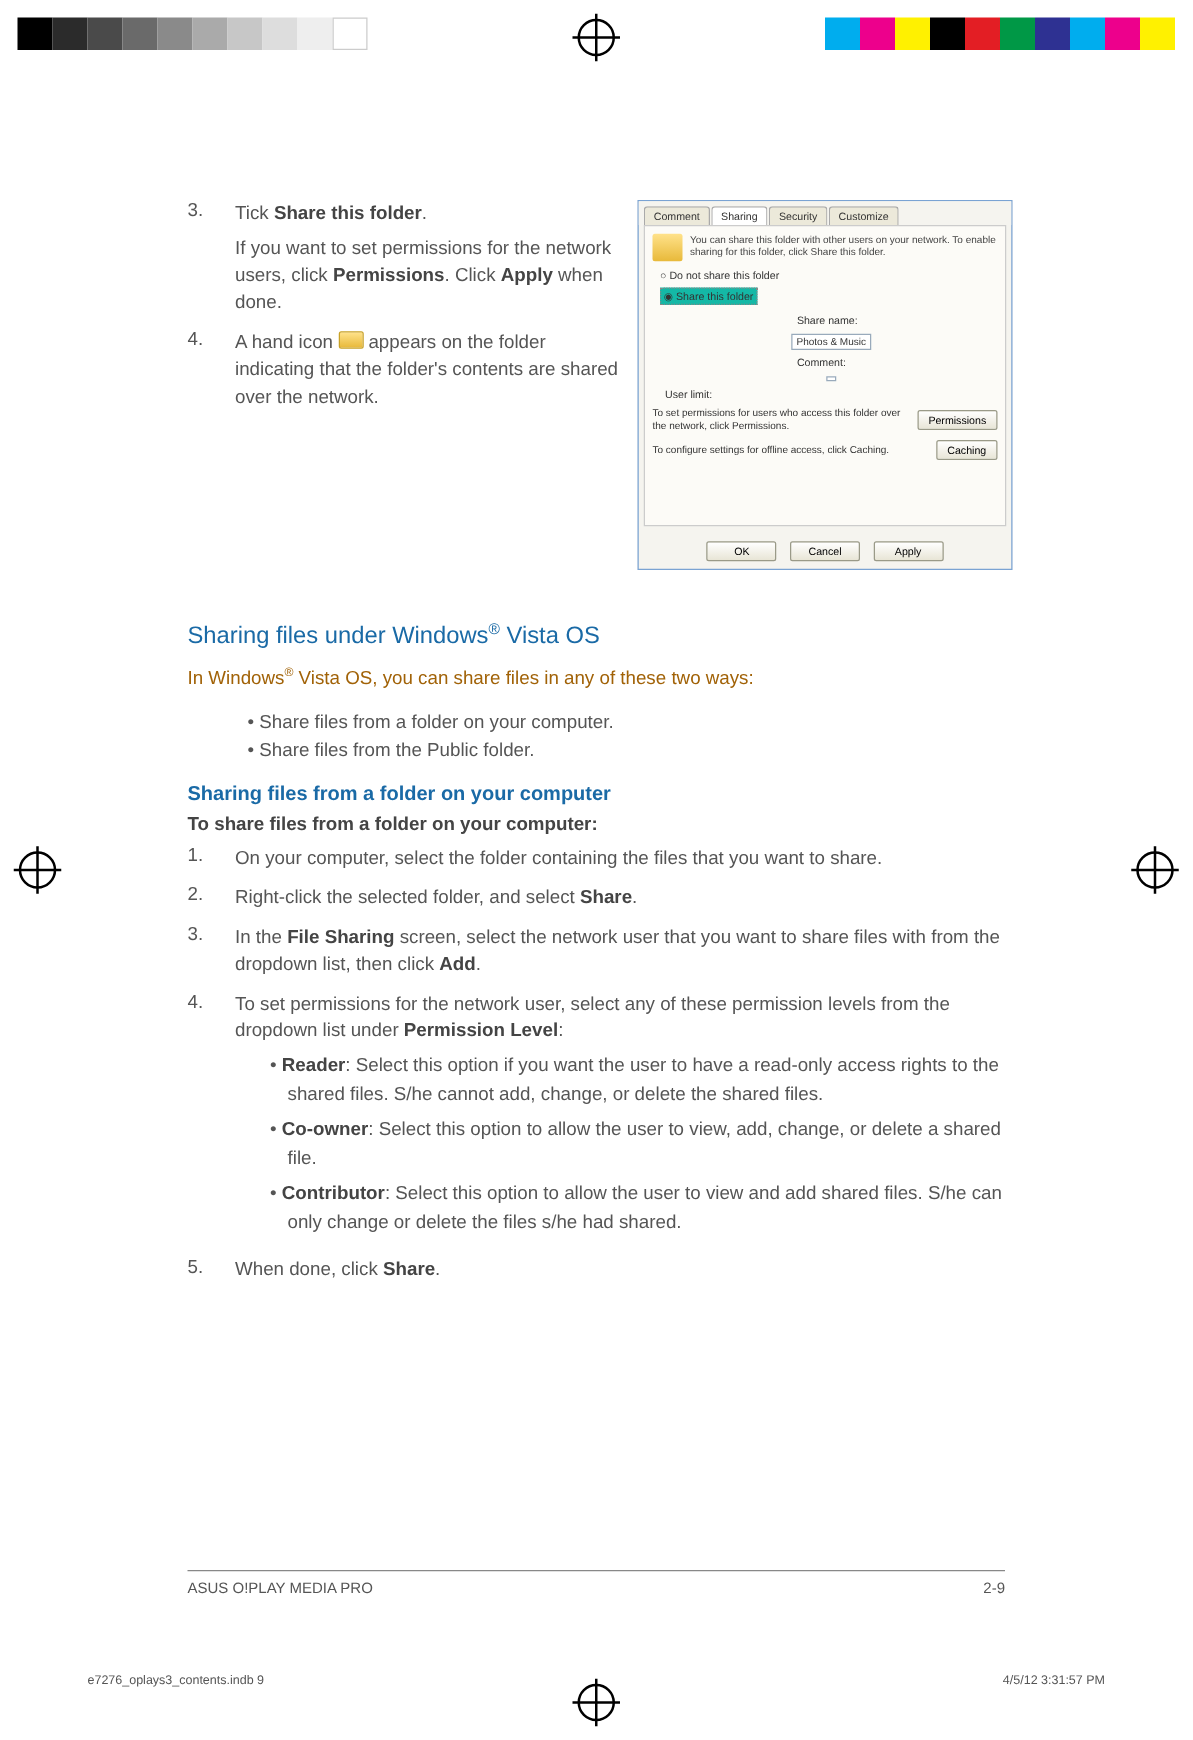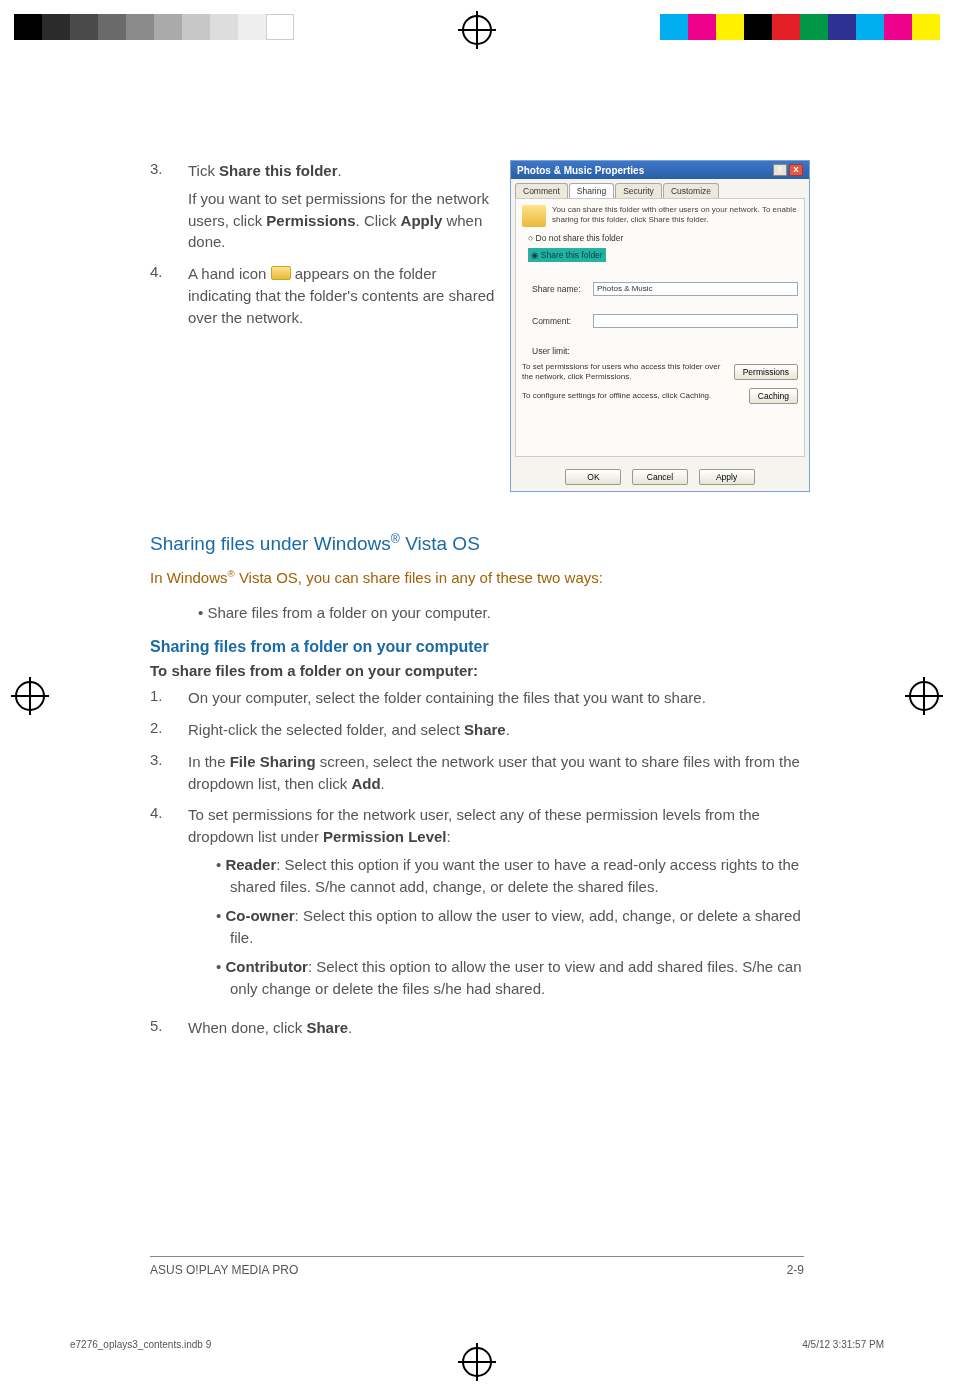--- a/index.html
+++ b/index.html
@@ -115,21 +115,21 @@
   .dbtn.close { background:#e15848; color:#fff; border-color:#a33; }
   .tabs { display:flex; padding: 4px 4px 0 4px; background:#f5f4ef; }
   .tab { padding:2px 7px; border:1px solid #aaa; border-bottom:none; background:#ece9da; margin-right:1px; border-radius:3px 3px 0 0; font-size:8.5px; }
   .tab.active { background:#fff; }
   .dbody { border:1px solid #ccc; margin:0 4px 4px 4px; padding:6px; background:#fcfbf7; }
   .dinfo { display:flex; gap:6px; margin-bottom:6px; }
   .dico { width:24px; height:22px; background:linear-gradient(#ffe28a,#e8b93a); border-radius:2px; flex-shrink:0; }
   .dinfo-text { font-size:8px; line-height:1.3; color:#444; }
   .radio-row { margin:3px 0 2px 6px; font-size:8.5px; }
   .radio-row.sel { background:#14b8a6; border:1px dotted #888; padding:1px 2px; display:inline-block; }
-  .frow { display:flex; align-items:center; margin:18px 0 3px 10px; gap:6px; }
+  .frow { display:flex; align-items:center; margin:5px 0 3px 10px; gap:6px;flex-direction:column; }
   .flabel { width:55px; font-size:8.5px; }
   .finput { flex:1; height:14px; border:1px solid #9ab; background:#fff; font-size:8px; padding:1px 3px; }
   .permrow { display:flex; justify-content:space-between; align-items:center; margin:6px 0; gap:6px; }
   .permrow .txt { font-size:8px; flex:1; line-height:1.25; }
   .winbtn { border:1px solid #9a9a88; background:linear-gradient(#fff,#e8e5d6); padding:2px 8px; font-size:8.5px; border-radius:2px; }
   .btnrow { text-align:center; padding:8px 0 6px 0; }
   .btnrow .winbtn { margin:0 4px; min-width:56px; }
   .spinner { width:28px; height:14px; border:1px solid #aaa; background:#fff; }
   .spinup { width:12px; height:14px; border:1px solid #aaa; background:#eee; font-size:7px; text-align:center; line-height:6px; }
 
@@ -243,27 +243,20 @@
           <div class="body">
             <span>A hand icon </span><span class="folder-icon"></span><span> appears on the folder indicating that the folder's contents are shared over the network.</span>
           </div>
         </li>
       </ol>
     </div>
 
     <div class="right">
 
       <div class="dialog">
-        <div class="dtitle">
-          <span>Photos &amp; Music Properties</span>
-          <div class="dbtns">
-            <div class="dbtn">?</div>
-            <div class="dbtn close">X</div>
-          </div>
-        </div>
         <div class="tabs">
           <div class="tab">Comment</div>
           <div class="tab active">Sharing</div>
           <div class="tab">Security</div>
           <div class="tab">Customize</div>
         </div>
         <div class="dbody">
           <div class="dinfo">
             <div class="dico"></div>
             <div class="dinfo-text">You can share this folder with other users on your network.   To enable sharing for this folder, click Share this folder.</div>
@@ -301,20 +294,21 @@
   </div>
 
   <h2 class="sec">
     <span>Sharing files under Windows</span><sup>®</sup><span> Vista OS</span>
   </h2>
   <p class="para">
     <span>In Windows</span><sup>®</sup><span> Vista OS, you can share files in any of these two ways:</span>
   </p>
   <ul class="bullets">
     <li>Share files from a folder on your computer.</li>
+    <li>Share files from the Public folder.</li>
   </ul>
 
   <h3 class="sub">Sharing files from a folder on your computer</h3>
   <p class="lead">To share files from a folder on your computer:</p>
 
   <ol class="numlist">
     <li>
       <span class="num">1.</span>
       <div class="body">On your computer, select the folder containing the files that you want to share.</div>
     </li>

